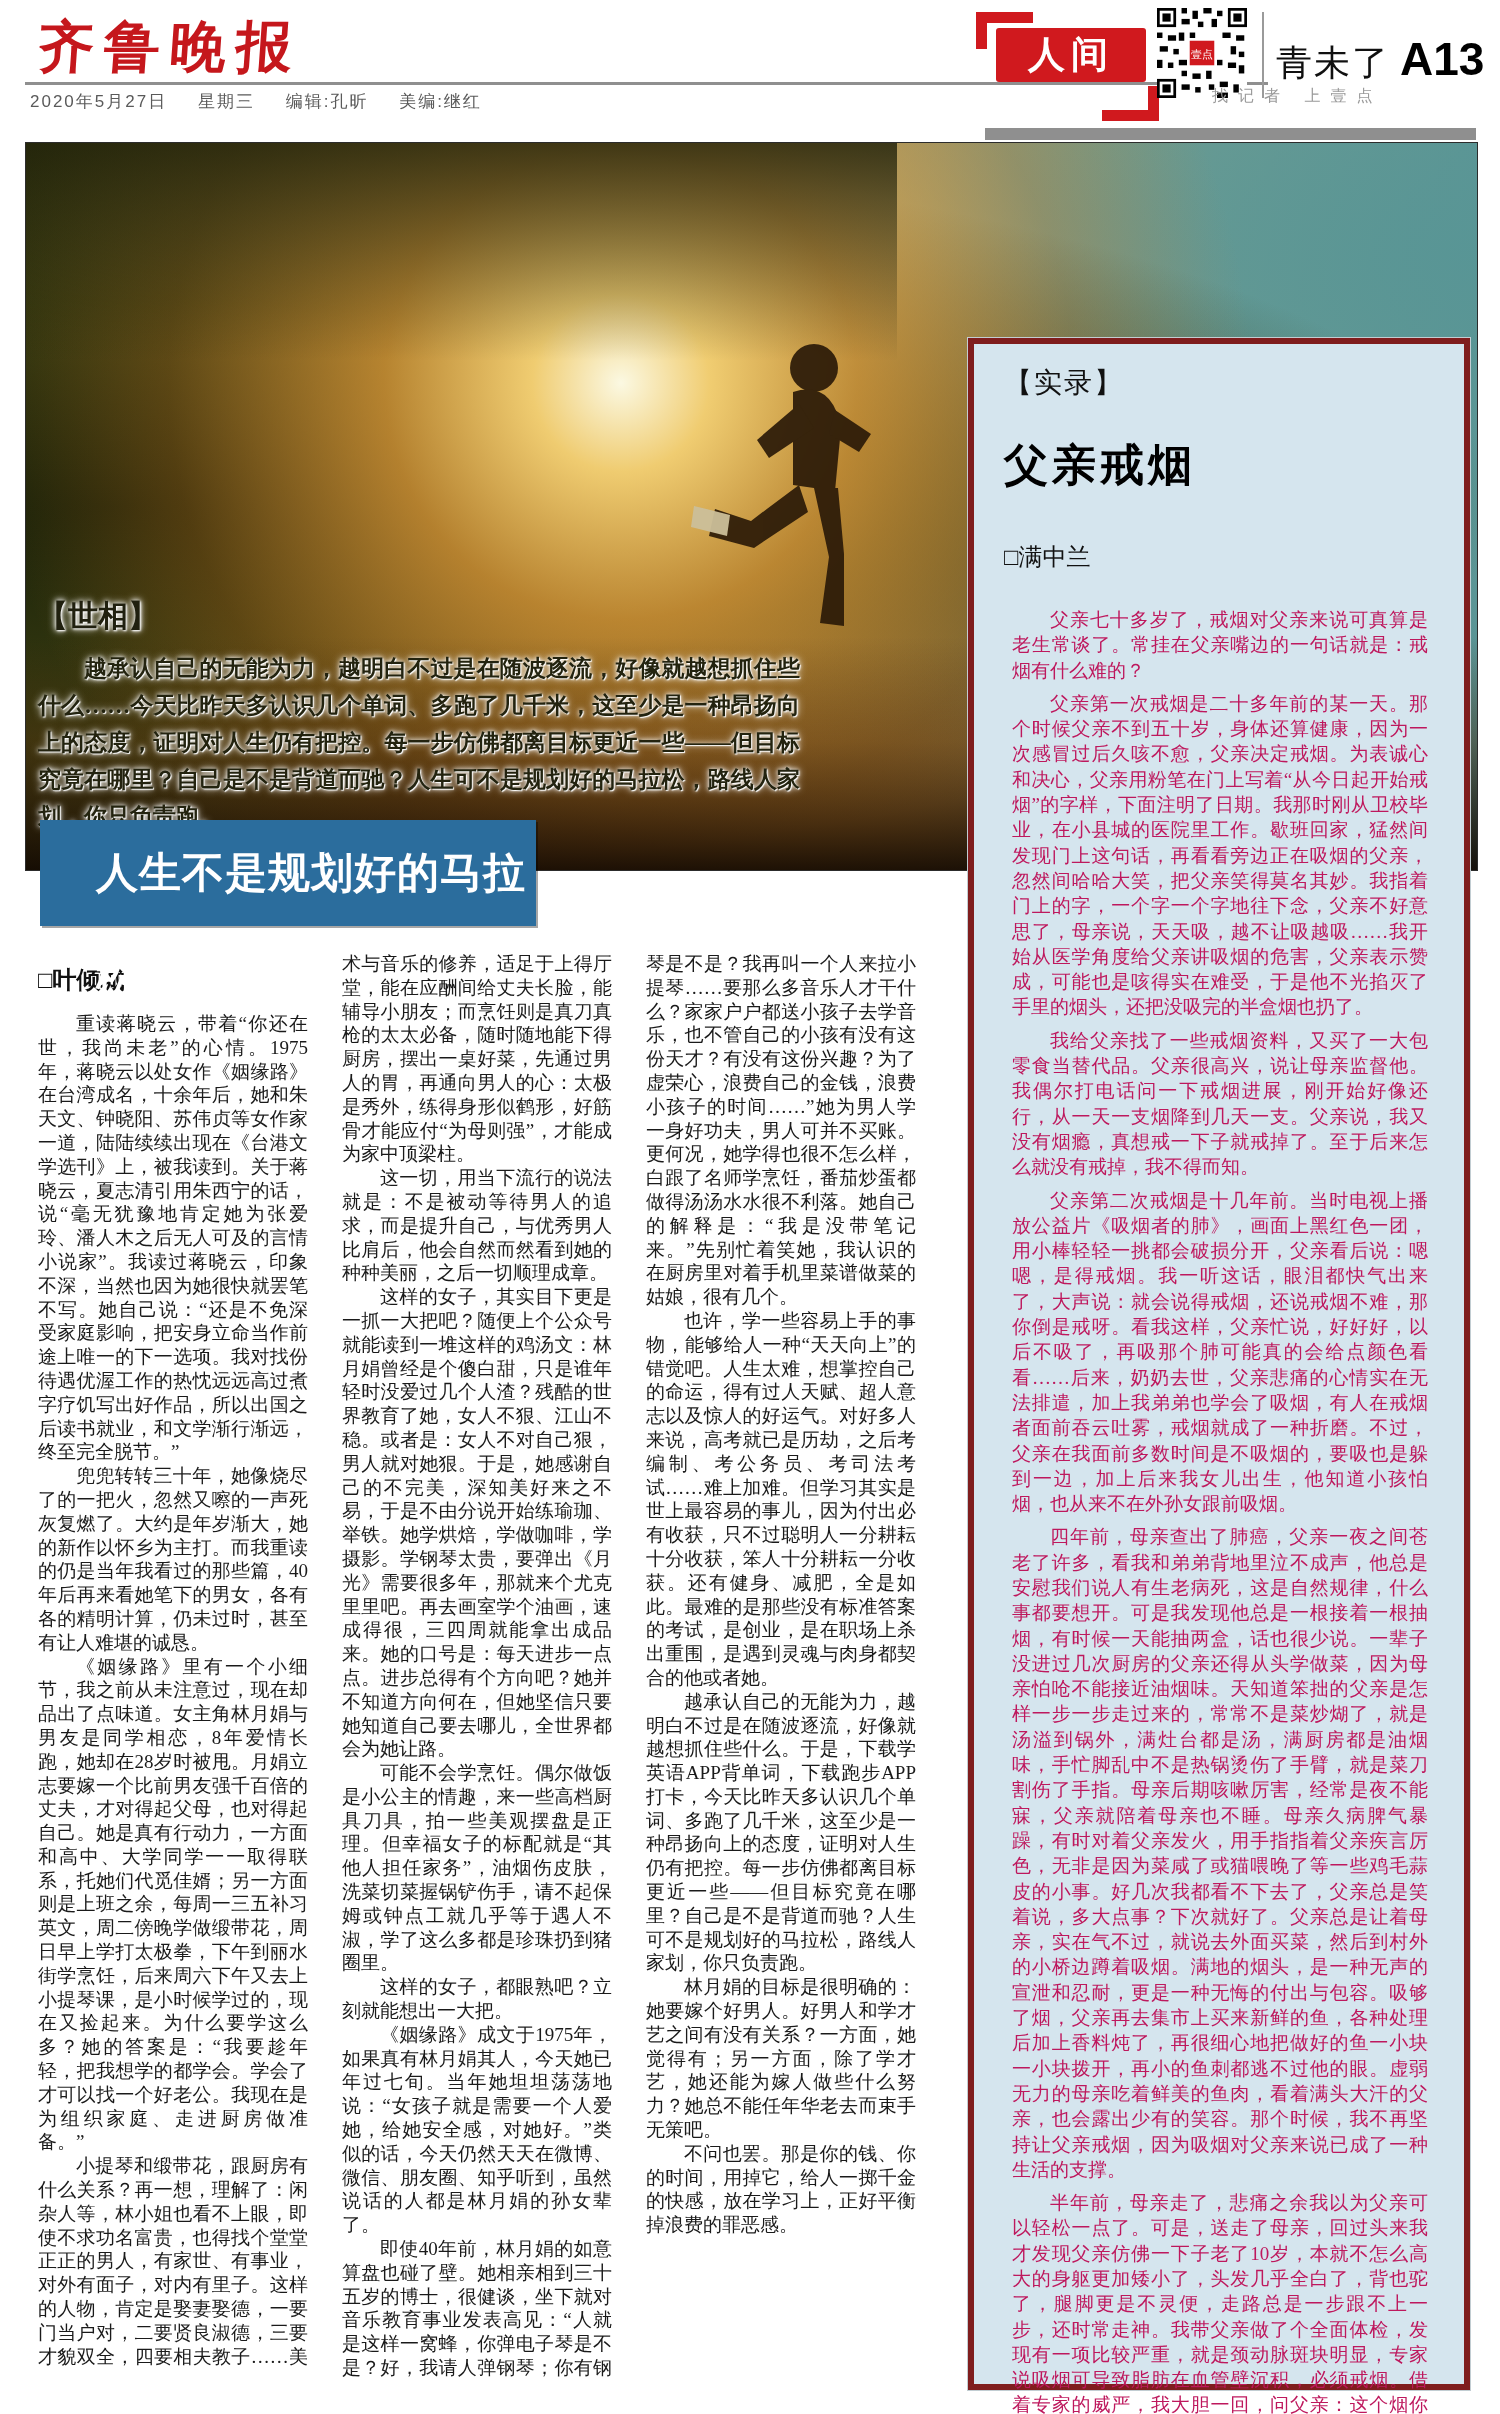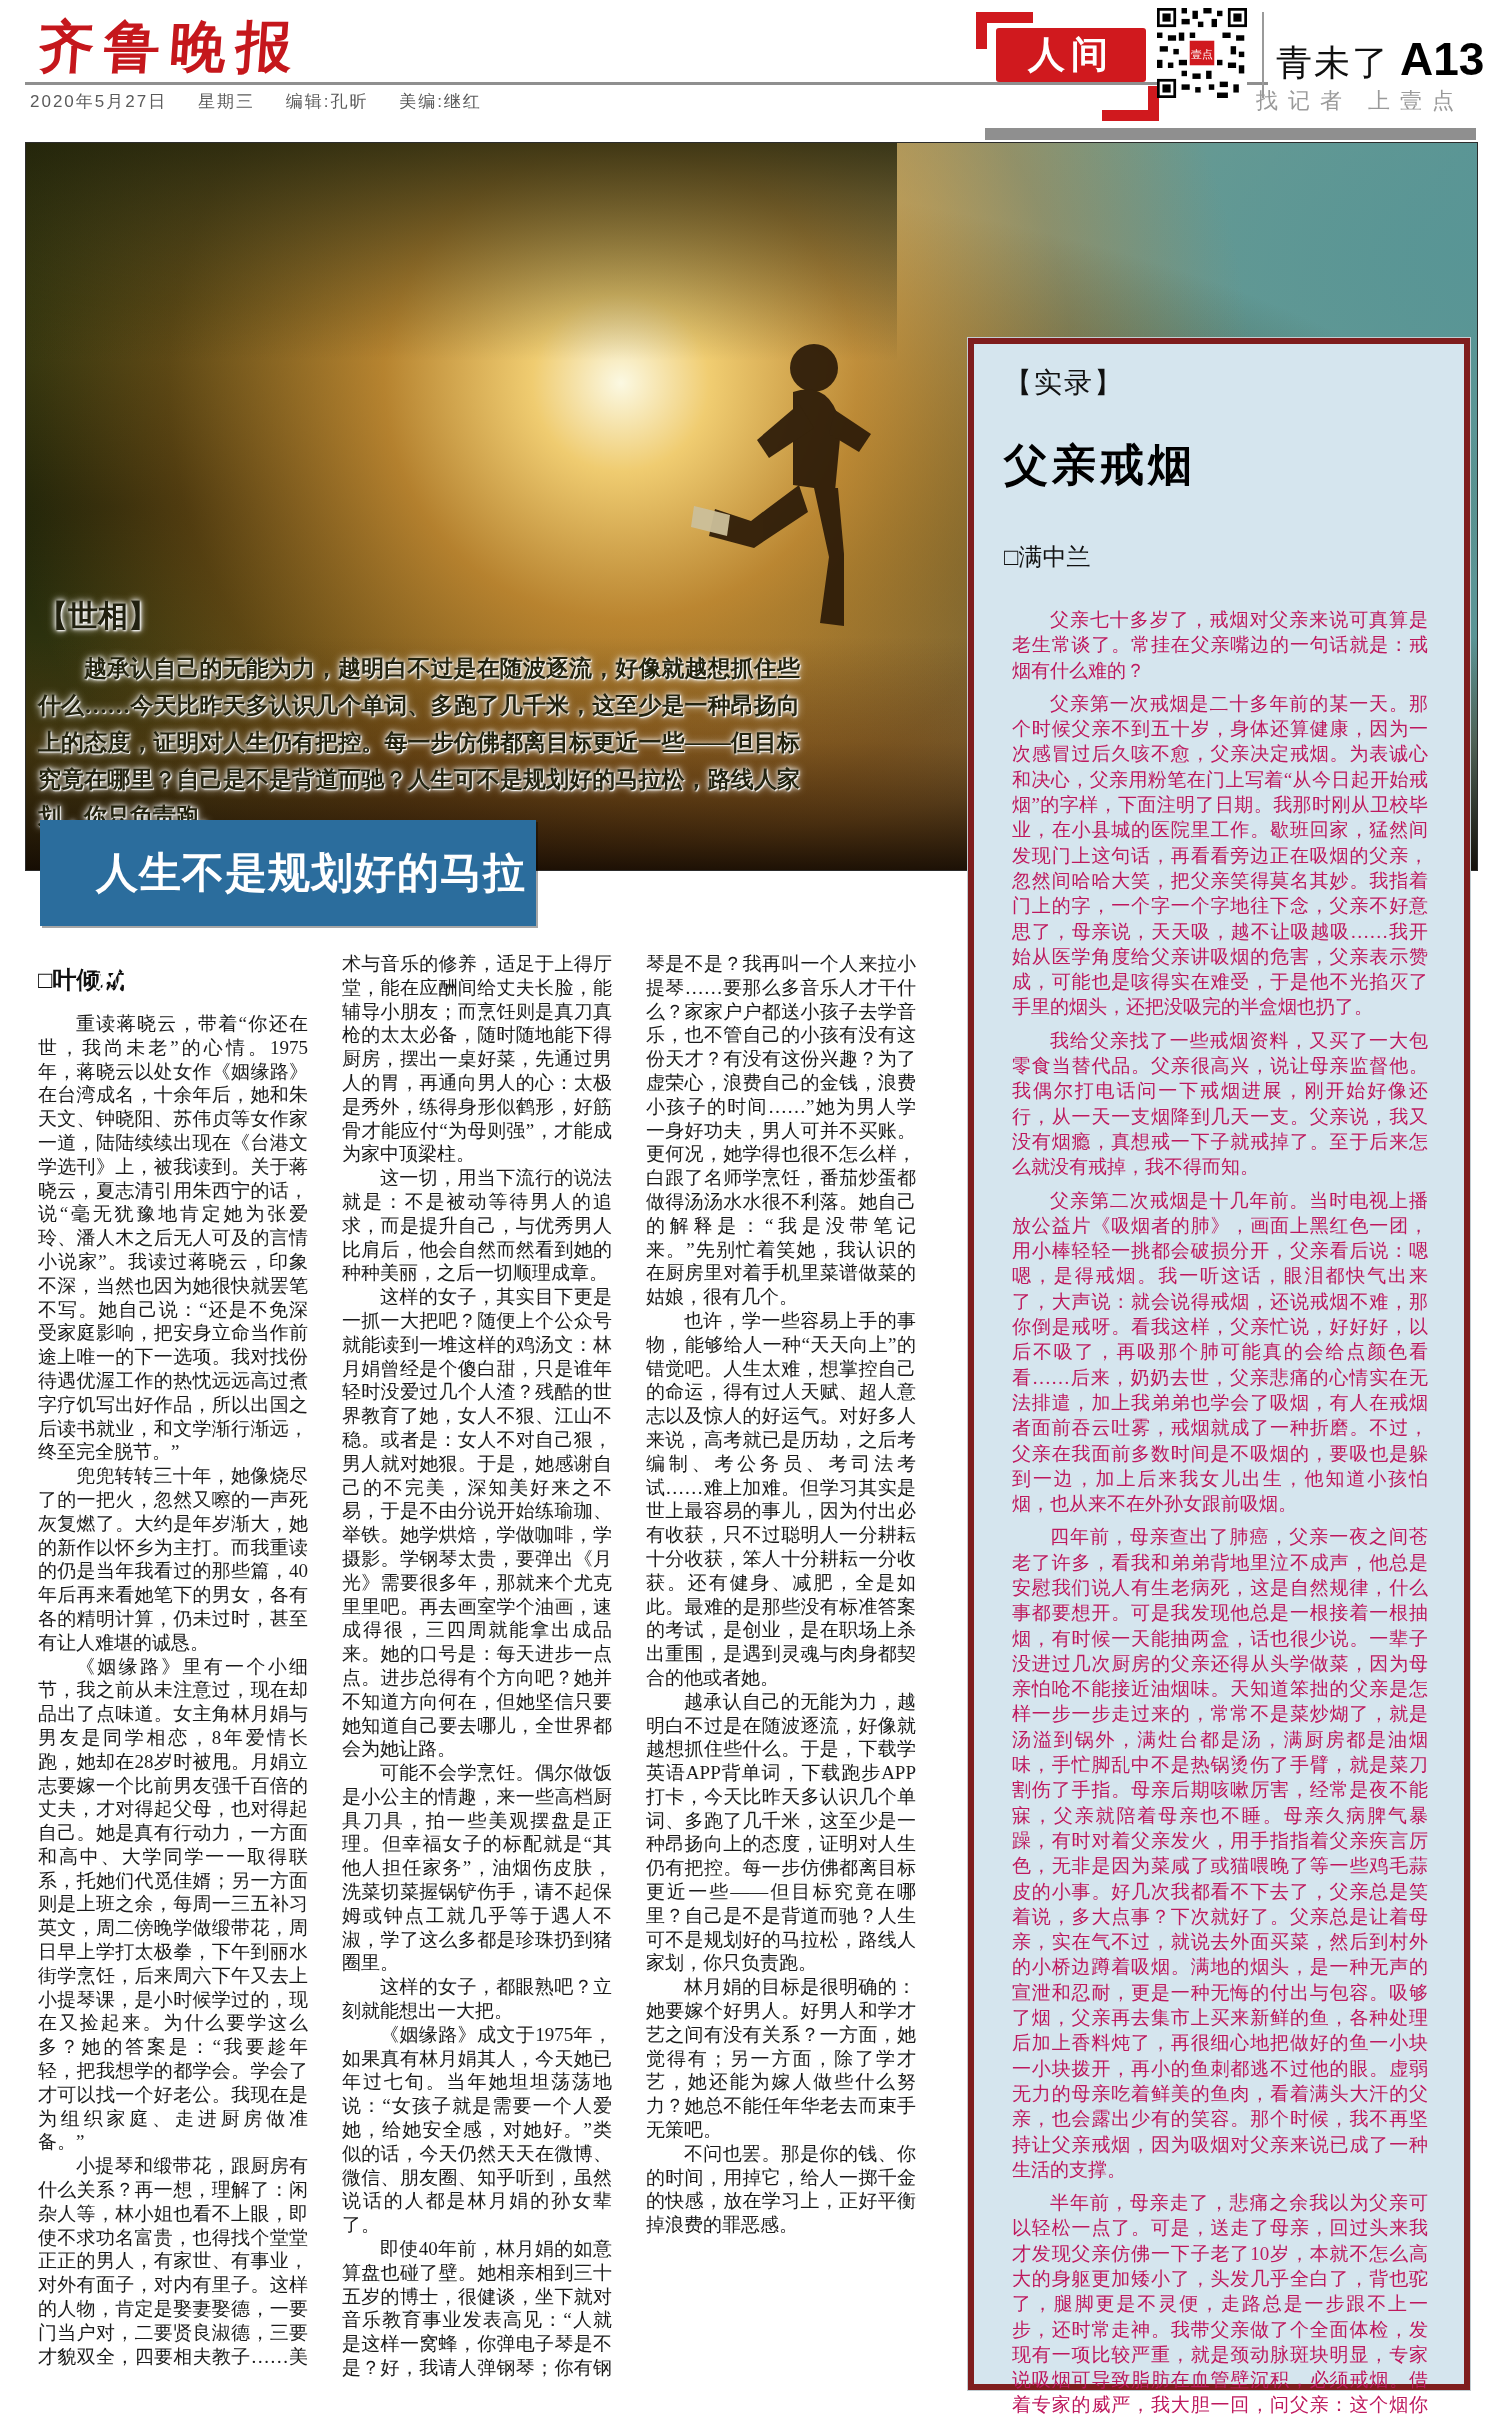--- a/index.html
+++ b/index.html
@@ -20,21 +20,21 @@
          border-radius:3px;color:#fff;font-size:37px;font-weight:bold;text-align:center;
          line-height:54px;letter-spacing:6px;font-family:"Liberation Sans","DejaVu Sans",sans-serif;}
   .bracket-br{position:absolute;left:1102px;top:86px;width:46px;height:24px;
               border-bottom:11px solid #d0191e;border-right:11px solid #d0191e;}
   .qr{position:absolute;left:1157px;top:8px;width:90px;height:90px;}
   .hdr-divider{position:absolute;left:1262px;top:12px;width:2px;height:86px;background:#9a9a9a;}
   .section-line{position:absolute;left:1276px;top:32px;display:flex;align-items:baseline;
                 font-family:"Liberation Sans","DejaVu Sans",sans-serif;}
   .section-name{font-size:36px;font-weight:400;color:#101010;letter-spacing:2px;}
   .page-no{font-size:46px;font-weight:800;color:#000;margin-left:10px;}
-  .slogan{position:absolute;left:1256px;top:86px;font-size:22px;color:#9a9a9a;
+  .slogan{position:absolute;left:1212px;top:86px;font-size:16px;color:#9a9a9a;
           letter-spacing:10px;font-family:"Liberation Sans","DejaVu Sans",sans-serif;white-space:nowrap;}
   .rule-thick{position:absolute;left:985px;top:128px;width:491px;height:12px;background:#8f8f8f;}
 
   
   .photo{position:absolute;left:25px;top:142px;width:1451px;height:727px;border:1px solid #2c2c2c;
          overflow:hidden;
          background:
           radial-gradient(circle at 41% 33%, rgba(255,252,230,.98) 0%, rgba(255,216,120,.92) 9%,
              rgba(244,166,60,.68) 24%, rgba(210,120,30,.28) 46%, rgba(0,0,0,0) 64%),
           radial-gradient(ellipse at 6% 50%, rgba(24,31,8,.95) 0%, rgba(45,52,14,.78) 40%, rgba(0,0,0,0) 72%),

